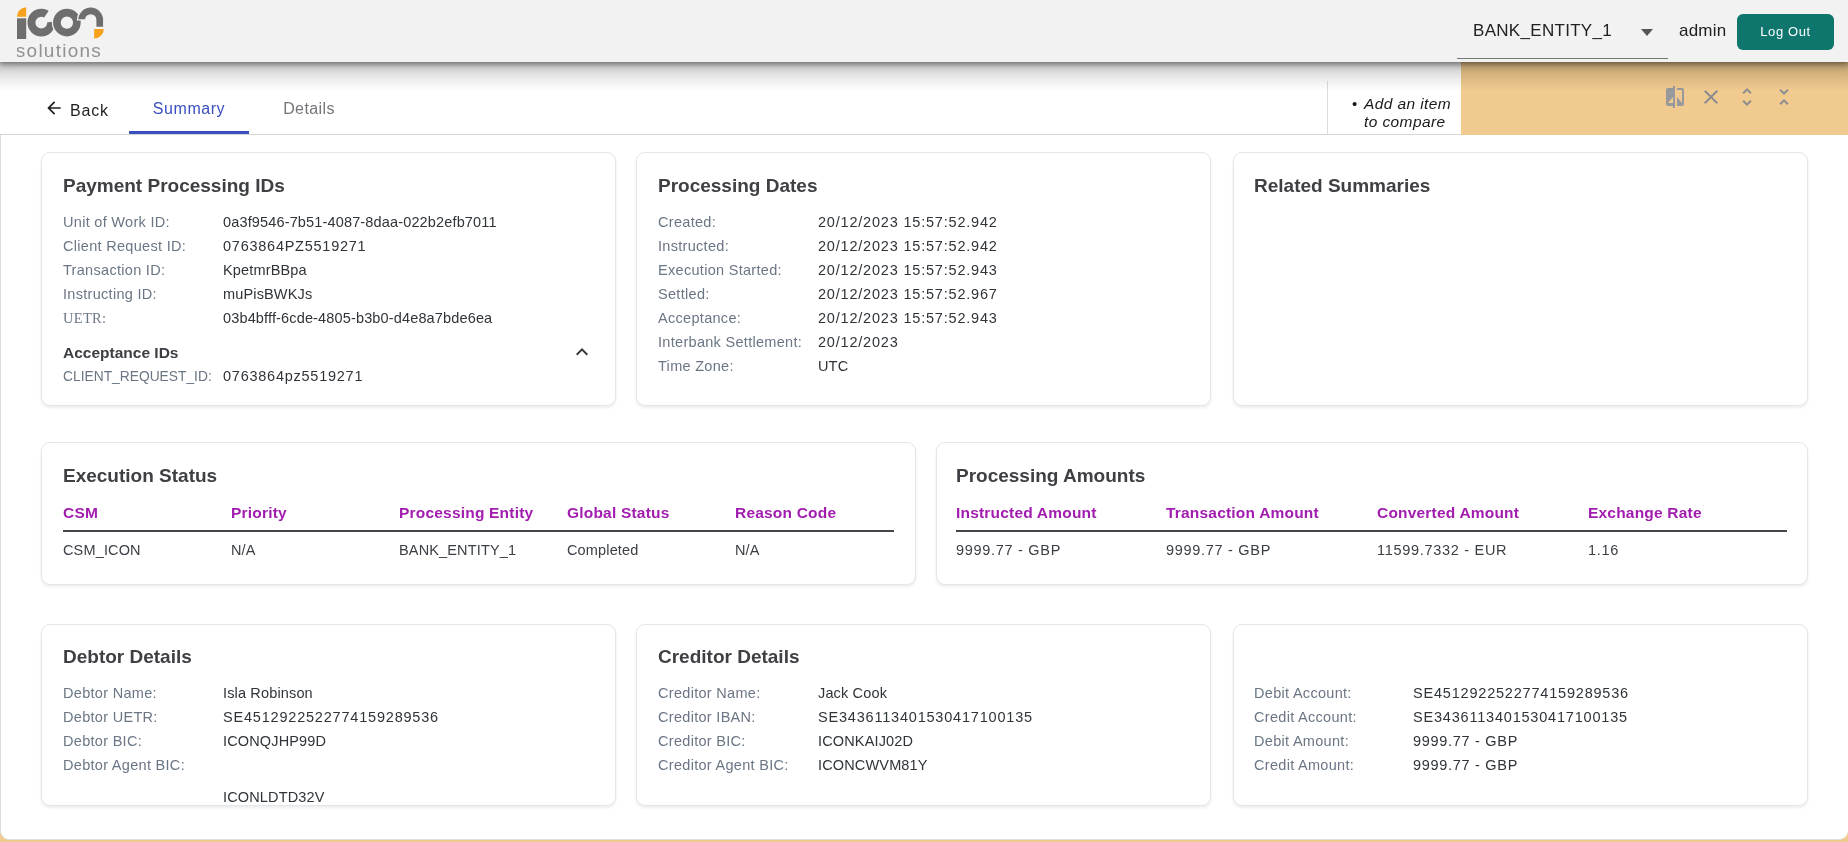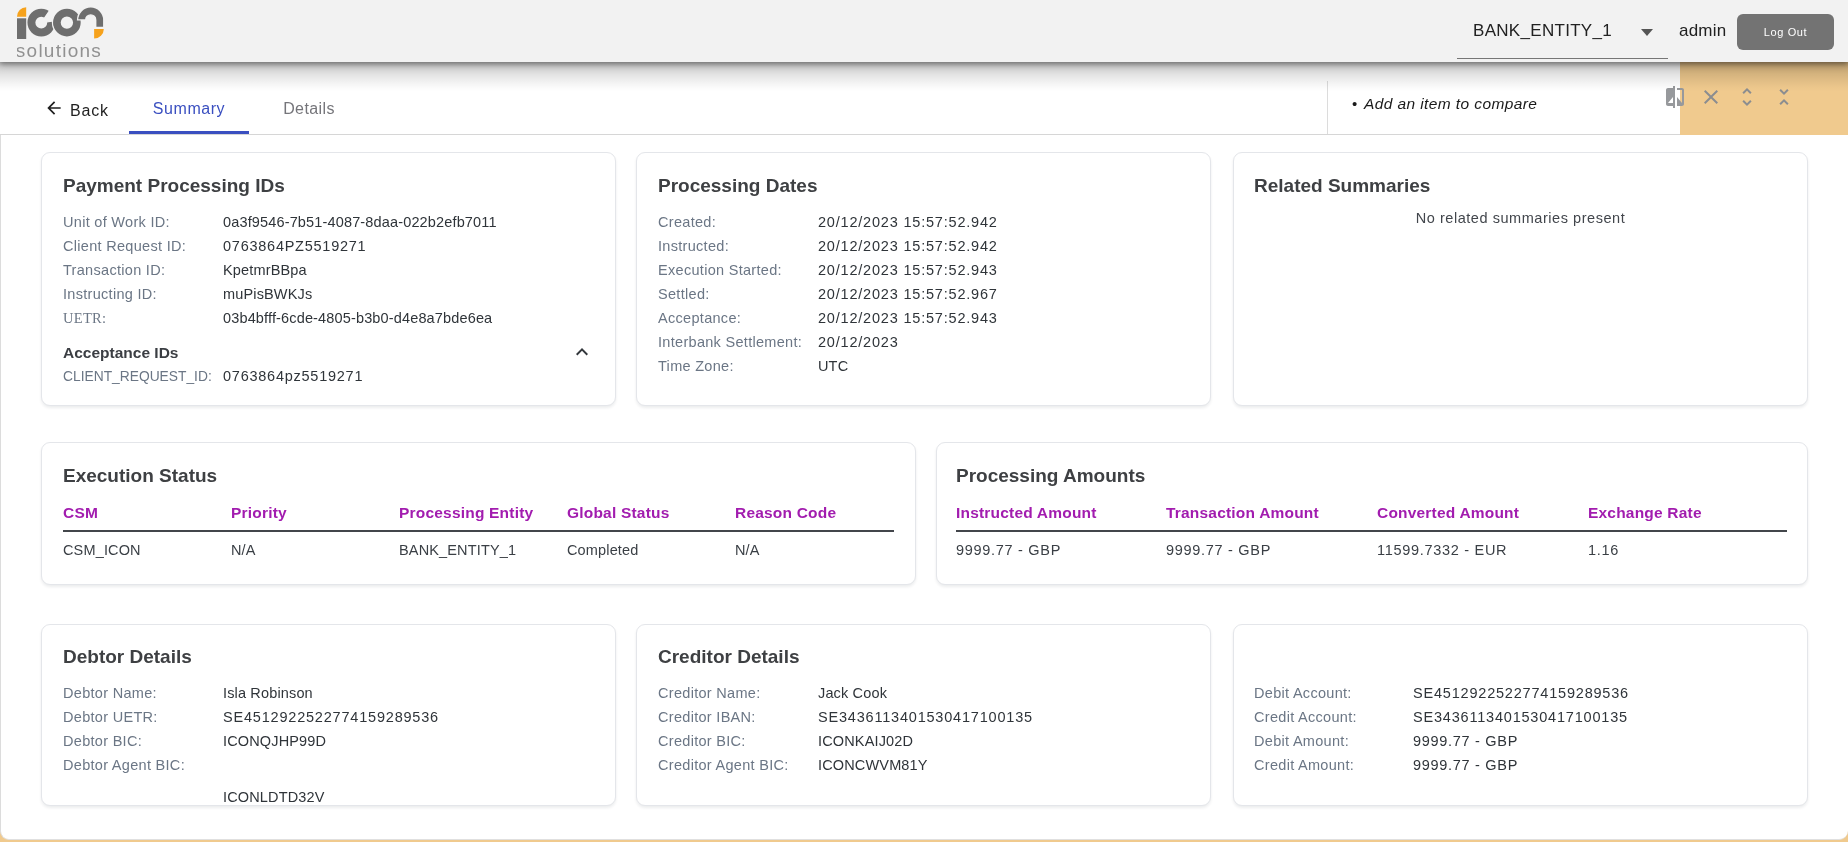--- a/index.html
+++ b/index.html
@@ -1,21 +1,21 @@
 <!DOCTYPE html>
 <html><head><meta charset="utf-8">
 <style>
   * { margin:0; padding:0; box-sizing:border-box; }
   html,body { width:1848px; height:842px; overflow:hidden; }
   body { font-family:"Liberation Sans", sans-serif; background:#f0ca8e; }
   .abs { position:absolute; }
   #page { position:relative; width:1848px; height:842px; }
   #topbar { position:absolute; left:0; top:0; width:1848px; height:62px; background:#f2f2f2;
     box-shadow:0 2px 4px -1px rgba(0,0,0,.2), 0 4px 5px 0 rgba(0,0,0,.14), 0 1px 10px 0 rgba(0,0,0,.12); z-index:5; }
-  #tabbar { position:absolute; left:0; top:62px; width:1680px; height:73px; background:#fff;
+  #tabbar { position:absolute; left:0; top:62px; width:1461px; height:73px; background:#fff;
     border-bottom:1px solid #d6d6d6; z-index:4; }
   #panel { position:absolute; left:0; top:135px; width:1848px; height:705px; background:#fff;
     border-left:1px solid #dcdcdc; border-bottom:1px solid #e0e0e0; border-radius:0 0 9px 9px; z-index:1; }
   .card { position:absolute; background:#fff; border:1px solid #e4e6ea; border-radius:9px;
     box-shadow:0 2px 3px rgba(16,24,40,.08); z-index:2; }
   .ct  { position:absolute; z-index:3; font-size:19px; font-weight:bold; color:#3e4043; }
   .lb  { position:absolute; z-index:3; font-size:14.5px; color:#6b7685; letter-spacing:.3px; }
   .vl  { position:absolute; z-index:3; font-size:14.5px; color:#2f3439; letter-spacing:.15px; }
   .th  { position:absolute; z-index:3; font-size:15.5px; font-weight:bold; color:#a21caf; letter-spacing:.2px; }
   .td  { position:absolute; z-index:3; font-size:14.5px; color:#3a3f45; letter-spacing:.15px; }
@@ -35,21 +35,21 @@
         <circle cx="49.9" cy="16.6" r="10" fill="none" stroke="#6e6e6e" stroke-width="7.6"></circle>
         <path d="M60.6,13.9 A13.1,13.1 0 0 1 86.8,13.9 L86.8,21.5 L78.7,21.5 L78.7,13.9 A5.0,5.0 0 0 0 68.7,13.9 Z" stroke="#f2f2f2" stroke-width="1.4"></path>
         <path d="M77.1,22.9 L86.8,22.9 A9.7,9.7 0 0 1 77.1,32.6 Z" fill="#f6a21c"></path>
       </g>
       <text x="-1.2" y="50.5" font-size="19" letter-spacing="1.25" fill="#919191">solutions</text>
     </svg>
     <div class="abs" style="left:1473px; top:21px; font-size:17px; color:#212121; letter-spacing:.3px;">BANK_ENTITY_1</div>
     <div class="abs" style="left:1641px; top:29px; width:0; height:0; border-left:6.5px solid transparent; border-right:6.5px solid transparent; border-top:7px solid #555;"></div>
     <div class="abs" style="left:1457px; top:58px; width:211px; height:1px; background:#767676;"></div>
     <div class="abs" style="left:1679px; top:21px; font-size:17px; color:#212121; letter-spacing:.2px;">admin</div>
-    <div class="abs" style="left:1737px; top:14px; width:97px; height:36px; background:#737373; border-radius:6px; color:#fff; font-size:11px; letter-spacing:.6px; text-align:center; line-height:36px;">Log Out</div>
+    <div class="abs" style="left:1737px; top:14px; width:97px; height:36px; background:#0f766e; border-radius:6px; color:#fff; font-size:13px; letter-spacing:.6px; text-align:center; line-height:36px;">Log Out</div>
   </div>
 
   <div class="abs" style="left:0; top:62px; width:1848px; height:30px; z-index:6; background:linear-gradient(rgba(0,0,0,.28) 0%, rgba(0,0,0,.185) 18%, rgba(0,0,0,.11) 42%, rgba(0,0,0,.055) 66%, rgba(0,0,0,.016) 86%, rgba(0,0,0,0) 100%); pointer-events:none;"></div>
   <div id="tabbar">
     <svg class="abs" style="left:44px; top:36px;" width="20" height="20" viewBox="0 0 24 24" fill="#1f1f1f">
       <path d="M20 11H7.83l5.59-5.59L12 4l-8 8 8 8 1.41-1.41L7.83 13H20v-2z"></path>
     </svg>
     <div class="abs" style="left:70px; top:39.5px; font-size:16px; color:#1f1f1f; letter-spacing:.8px;">Back</div>
     <div class="abs" style="left:129px; top:38px; width:120px; text-align:center; font-size:16px; color:#3a4fc0; letter-spacing:.55px;">Summary</div>
     <div class="abs" style="left:129px; top:69px; width:120px; height:3px; background:#3a4fc0;"></div>
@@ -105,21 +105,20 @@
   <div class="lb" style="left:658px; top:285.5px;">Settled:</div>
     <div class="vl" style="left:818px; top:285.5px; letter-spacing:.8px;">20/12/2023 15:57:52.967</div>
   <div class="lb" style="left:658px; top:309.5px;">Acceptance:</div>
     <div class="vl" style="left:818px; top:309.5px; letter-spacing:.8px;">20/12/2023 15:57:52.943</div>
   <div class="lb" style="left:658px; top:333.5px;">Interbank Settlement:</div>
     <div class="vl" style="left:818px; top:333.5px; letter-spacing:.8px;">20/12/2023</div>
   <div class="lb" style="left:658px; top:357.5px;">Time Zone:</div>
     <div class="vl" style="left:818px; top:357.5px;">UTC</div>
 
   <div class="ct" style="left:1254px; top:175px;">Related Summaries</div>
-  <div class="abs" style="left:1233px; top:210px; width:575px; text-align:center; font-size:14.5px; color:#42464c; letter-spacing:.55px; z-index:3;">No related summaries present</div>
 
   <div class="card" style="left:41px; top:442px; width:875px; height:143px;"></div>
   <div class="card" style="left:936px; top:442px; width:872px; height:143px;"></div>
 
   <div class="ct" style="left:63px; top:465px;">Execution Status</div>
   <div class="th" style="left:63px; top:503.5px;">CSM</div>
   <div class="th" style="left:231px; top:503.5px;">Priority</div>
   <div class="th" style="left:399px; top:503.5px;">Processing Entity</div>
   <div class="th" style="left:567px; top:503.5px;">Global Status</div>
   <div class="th" style="left:735px; top:503.5px;">Reason Code</div>

